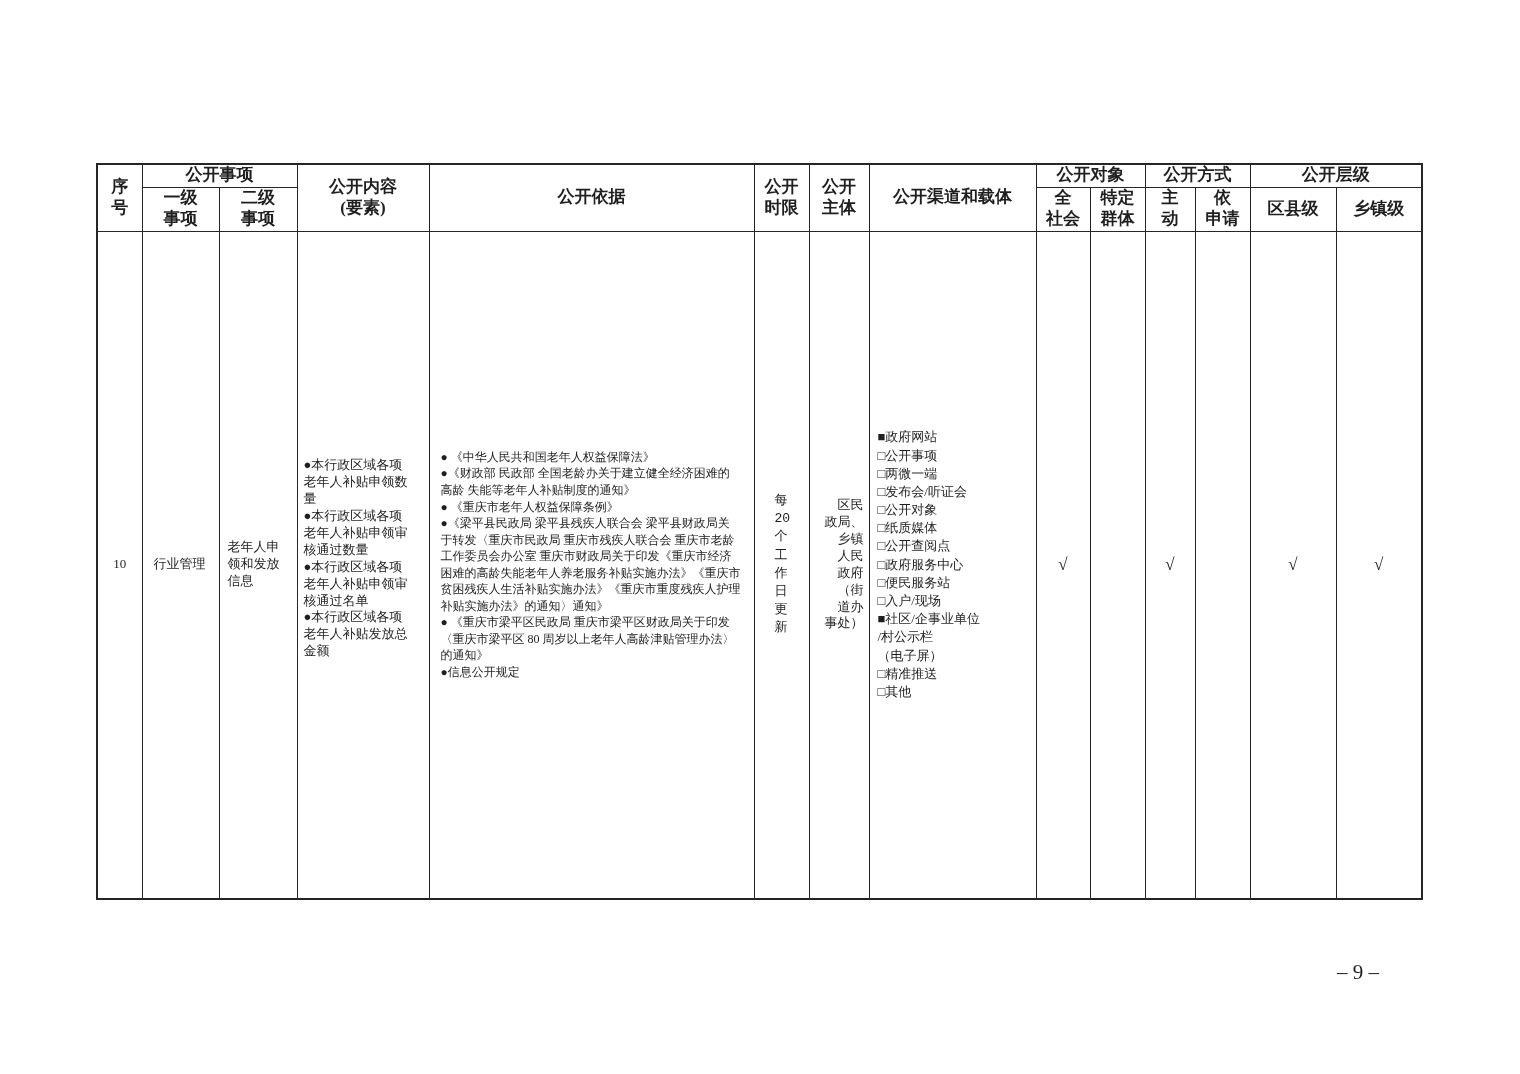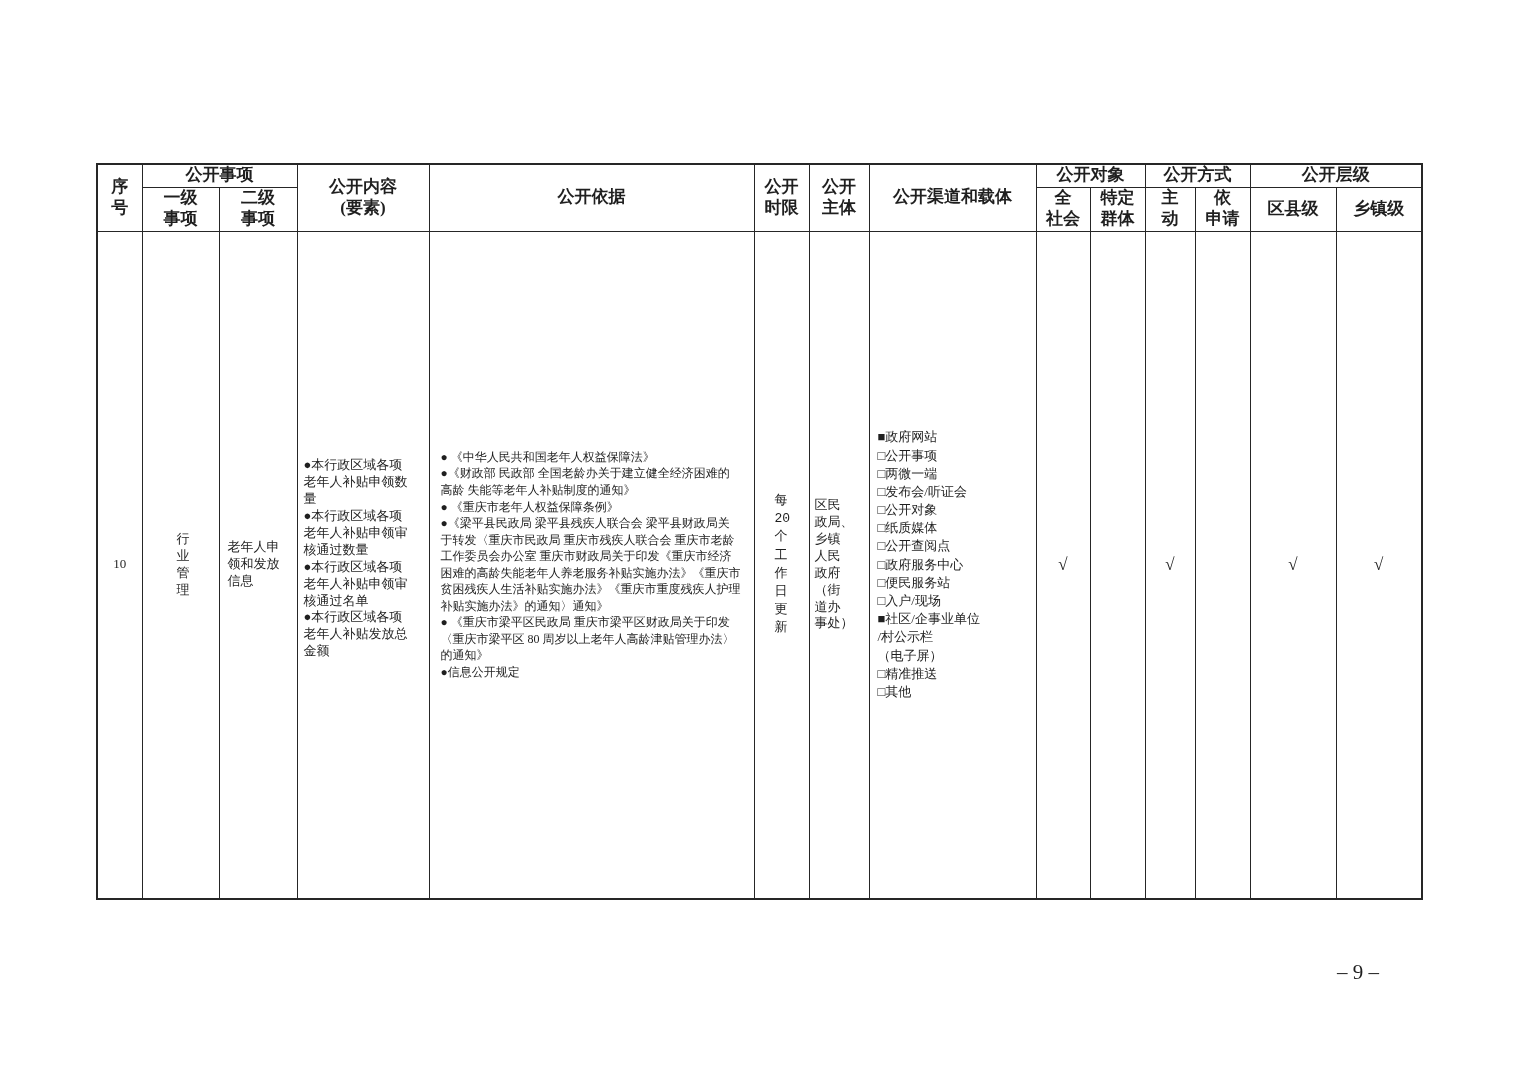--- a/index.html
+++ b/index.html
@@ -19,26 +19,26 @@
   .doc thead tr.r1 { height:23px; }
   .doc thead tr.r2 { height:44px; }
   .doc tbody tr { height:668px; }
 
   .doc th {
     font-size:17px; font-weight:bold; text-align:center; vertical-align:middle;
     white-space:pre-line; line-height:1.22; padding:0 2px;
   }
   .doc td { font-size:13px; vertical-align:middle; line-height:1.3; }
   td.cell-seq { text-align:center; }
-  td.cell-level1 { padding:0 29px; text-align:right; }
+  td.cell-level1 { padding:0 11px; text-align:left; }
   td.cell-level2 { padding:0 8px; text-align:left; }
   td.cell-content { padding:0 14px 12px 6px; text-align:left; line-height:1.3; }
   td.cell-basis { padding:0 12px 0 11px; text-align:left; font-size:12px; line-height:1.38; }
   td.cell-time { padding:0 20px; text-align:left; line-height:1.4;font-family:Liberation Mono, monospace; }
-  td.cell-subject { padding:0 5px; text-align:left; line-height:1.3; white-space:pre-line; }
+  td.cell-subject { padding:0 5px; text-align:right; line-height:1.3; white-space:pre-line; }
   td.cell-channels { padding:0 4px 0 8px; text-align:left; line-height:1.4; }
   td.check { text-align:center; font-size:17px; }
 
   .li { white-space:pre-line; }
 
   .footer-page {
     position:absolute; left:1316px; top:960px; width:84px;
     text-align:center; font-size:21px; color:#1f1f1f;
   }
 </style>

